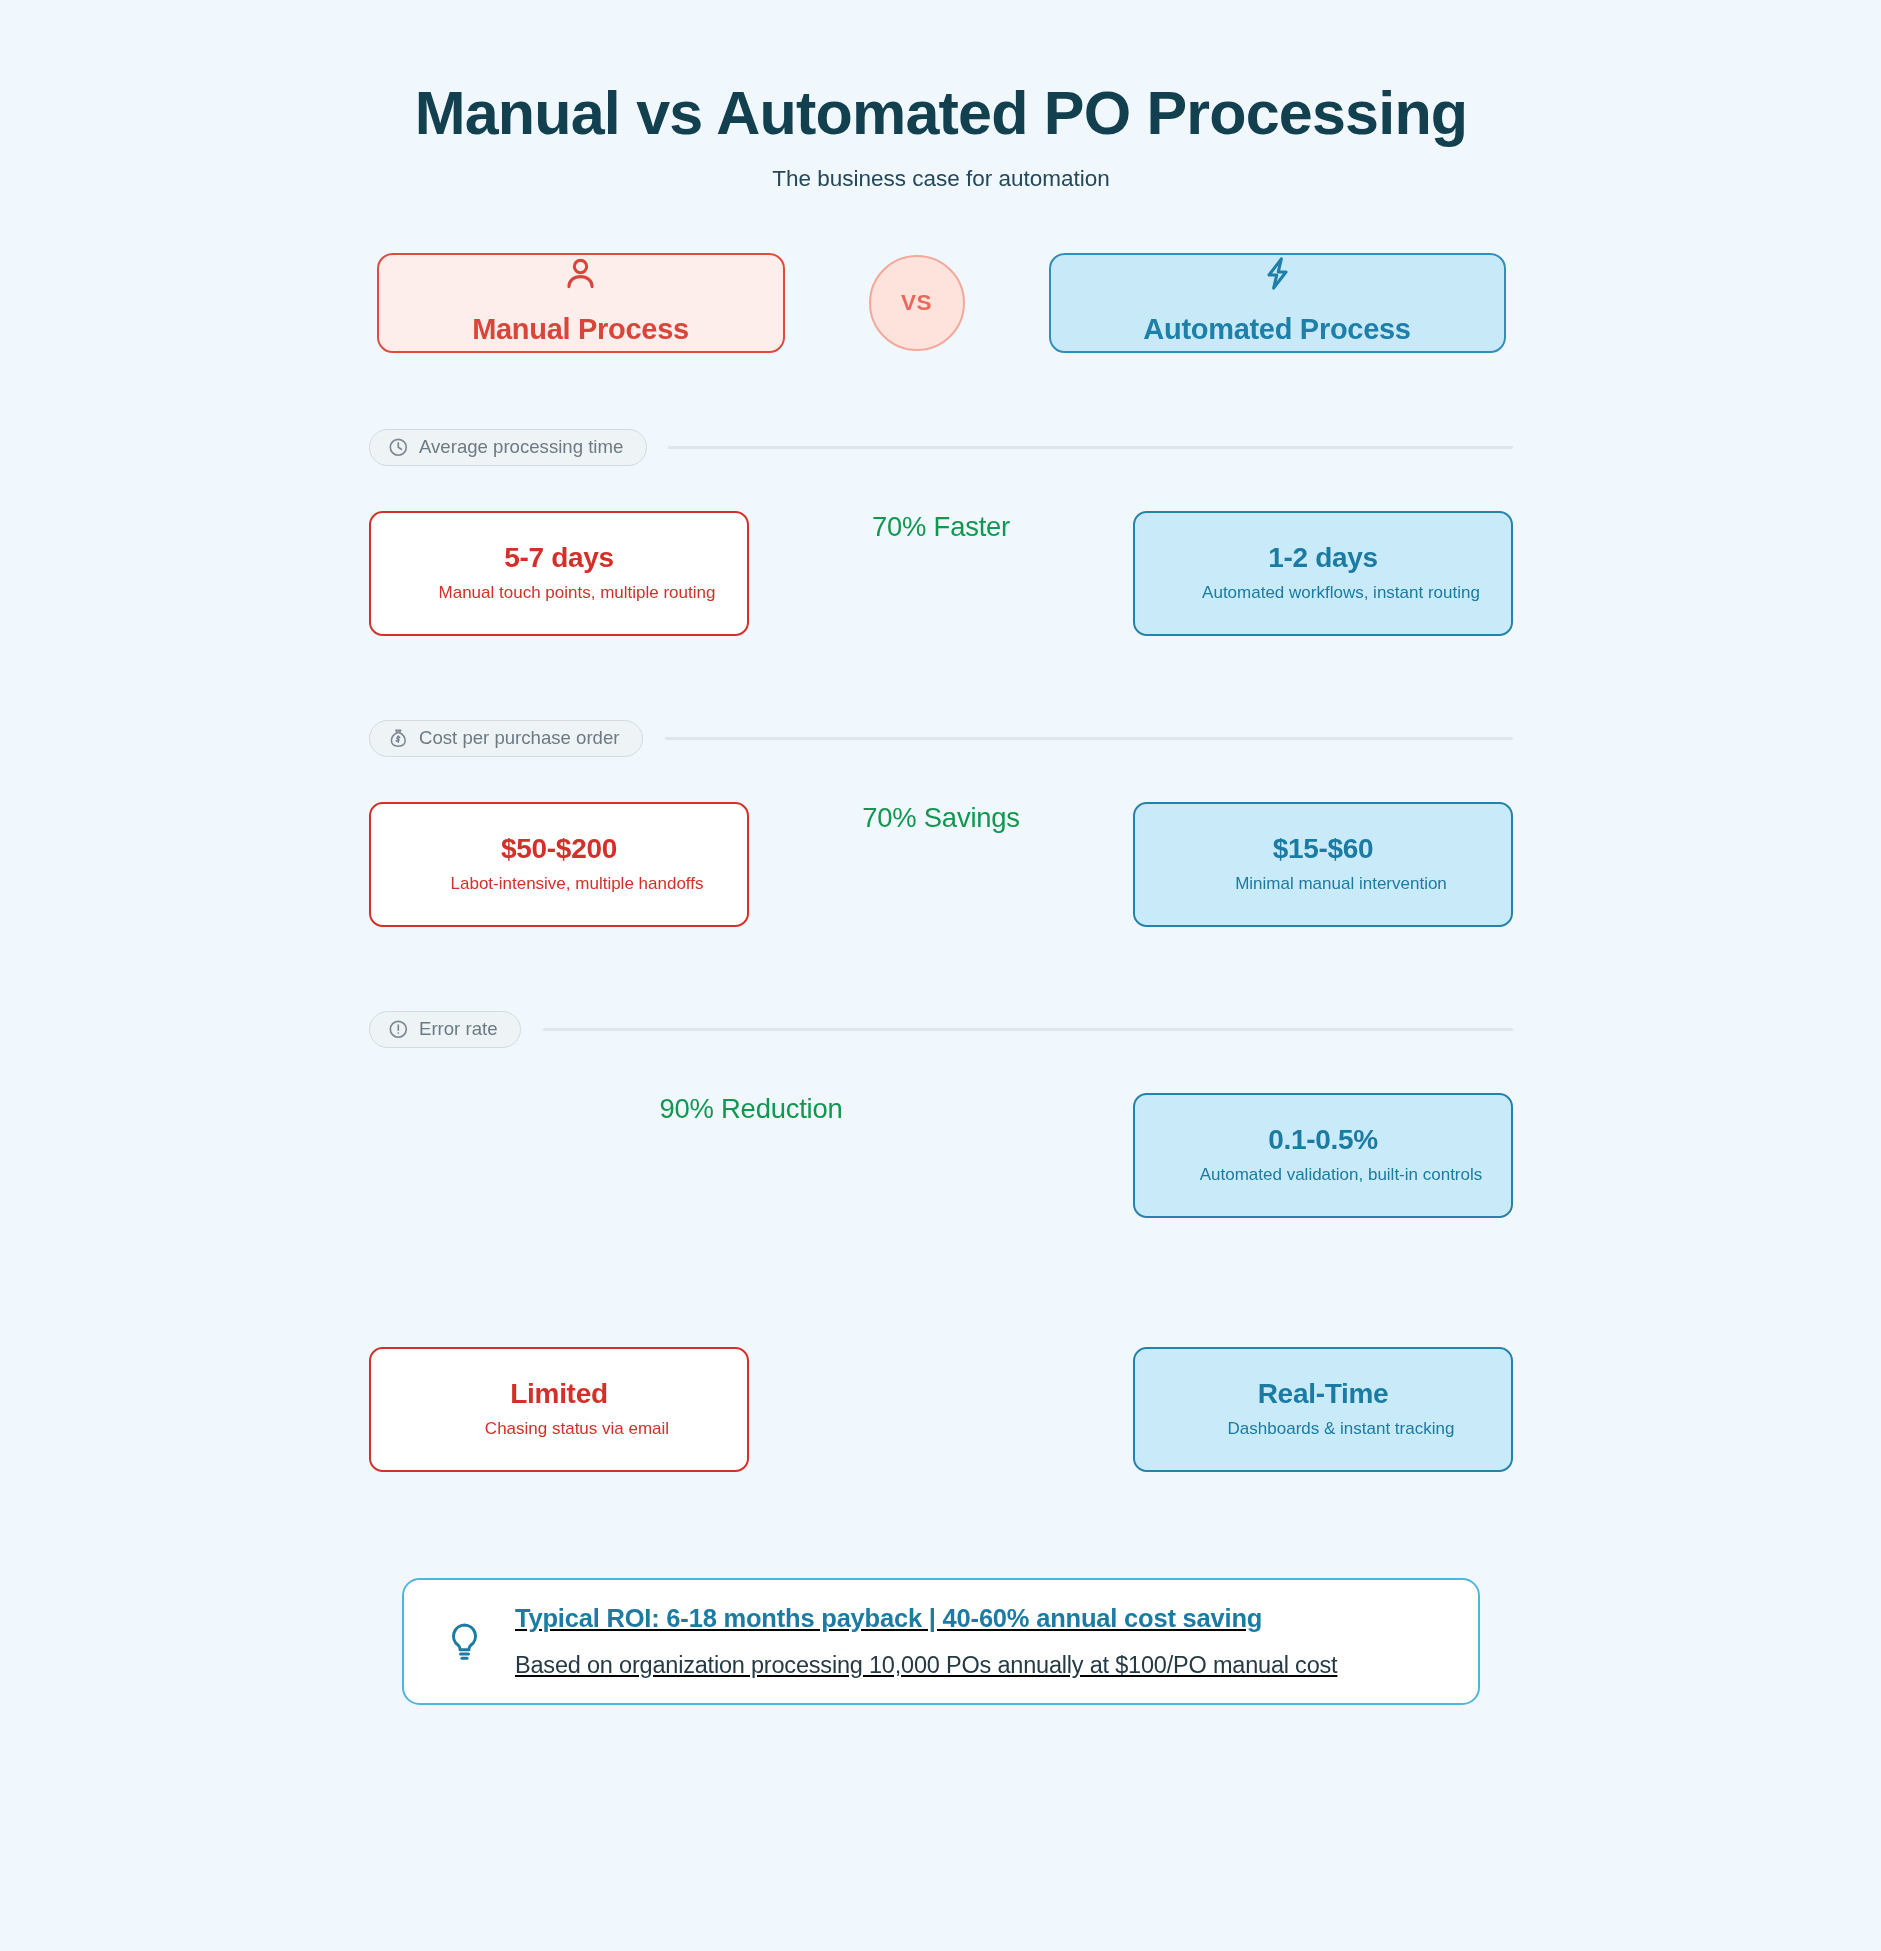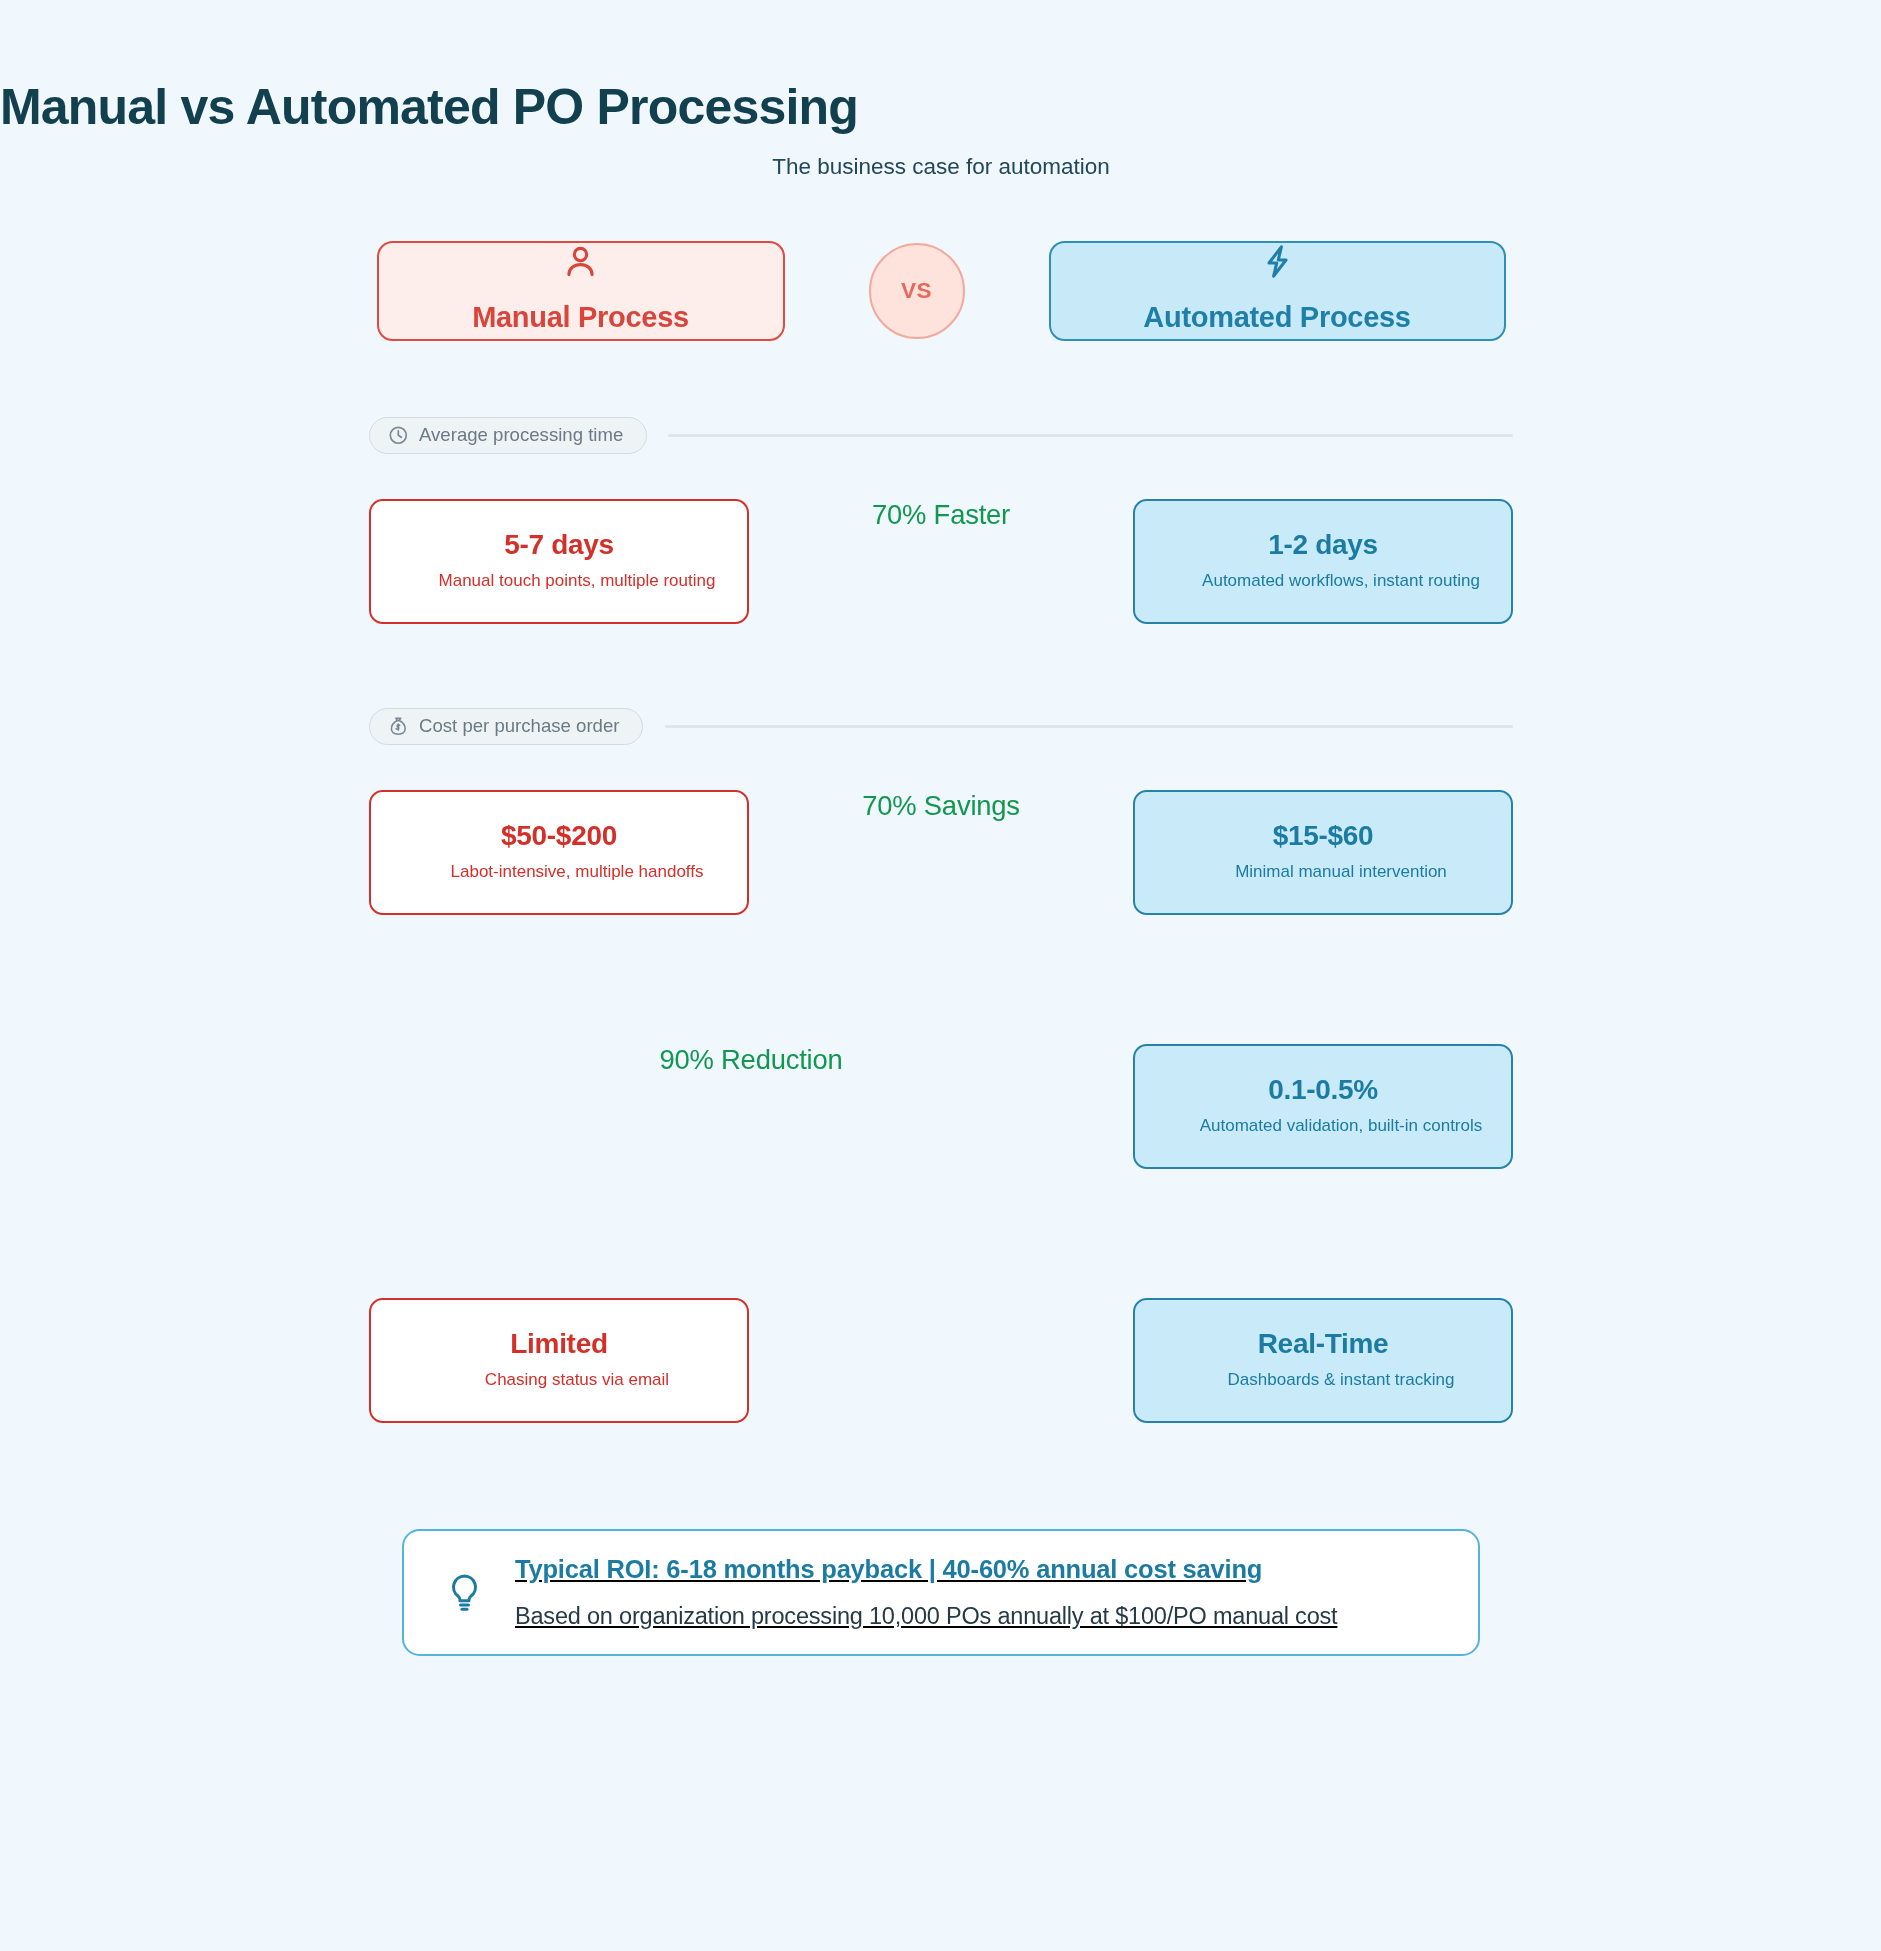--- a/index.html
+++ b/index.html
@@ -6,21 +6,22 @@
   html, body {
     width:1882px; height:1951px;
     background:#f0f7fd;
     font-family:"Liberation Sans", sans-serif;
     -webkit-font-smoothing:antialiased;
   }
   .page { position:relative; width:1882px; height:1951px; padding-top:80px; }
 
   
   .title {
-    font-size:50px;
+    text-align:center;
+    font-size:61px;
     font-weight:700;
     letter-spacing:-0.8px;
     color:#12404f;
     line-height:1.1;
   }
   .subtitle {
     text-align:center;
     font-size:22.5px;
     color:#23485a;
     margin-top:18.6px;
@@ -282,20 +283,33 @@
         <div class="gain">70% Savings</div>
         <div class="card auto">
           <div class="val">$15-$60</div>
           <div class="desc">Minimal manual intervention</div>
         </div>
       </div>
     </div>
     <div class="block-gap"></div>
 
     <div class="metric-block">
+      <div class="metric-head">
+        <div class="pill">
+          <span>
+            <svg width="20.6" height="20.6" viewBox="0 0 24 24" fill="none" stroke="#7b8791" stroke-width="1.9" stroke-linecap="round">
+              <circle cx="12" cy="12" r="9.3"></circle>
+                <path d="M12 7 v6"></path>
+                <path d="M12 16.4 v0.2"></path>
+            </svg>
+          </span>
+          <span class="ptxt">Error rate</span>
+        </div>
+        <div class="conn-line"></div>
+      </div>
       <div class="metric-row">
         <div class="gain">90% Reduction</div>
         <div class="card auto">
           <div class="val">0.1-0.5%</div>
           <div class="desc">Automated validation, built-in controls</div>
         </div>
       </div>
     </div>
     <div class="block-gap"></div>
 

